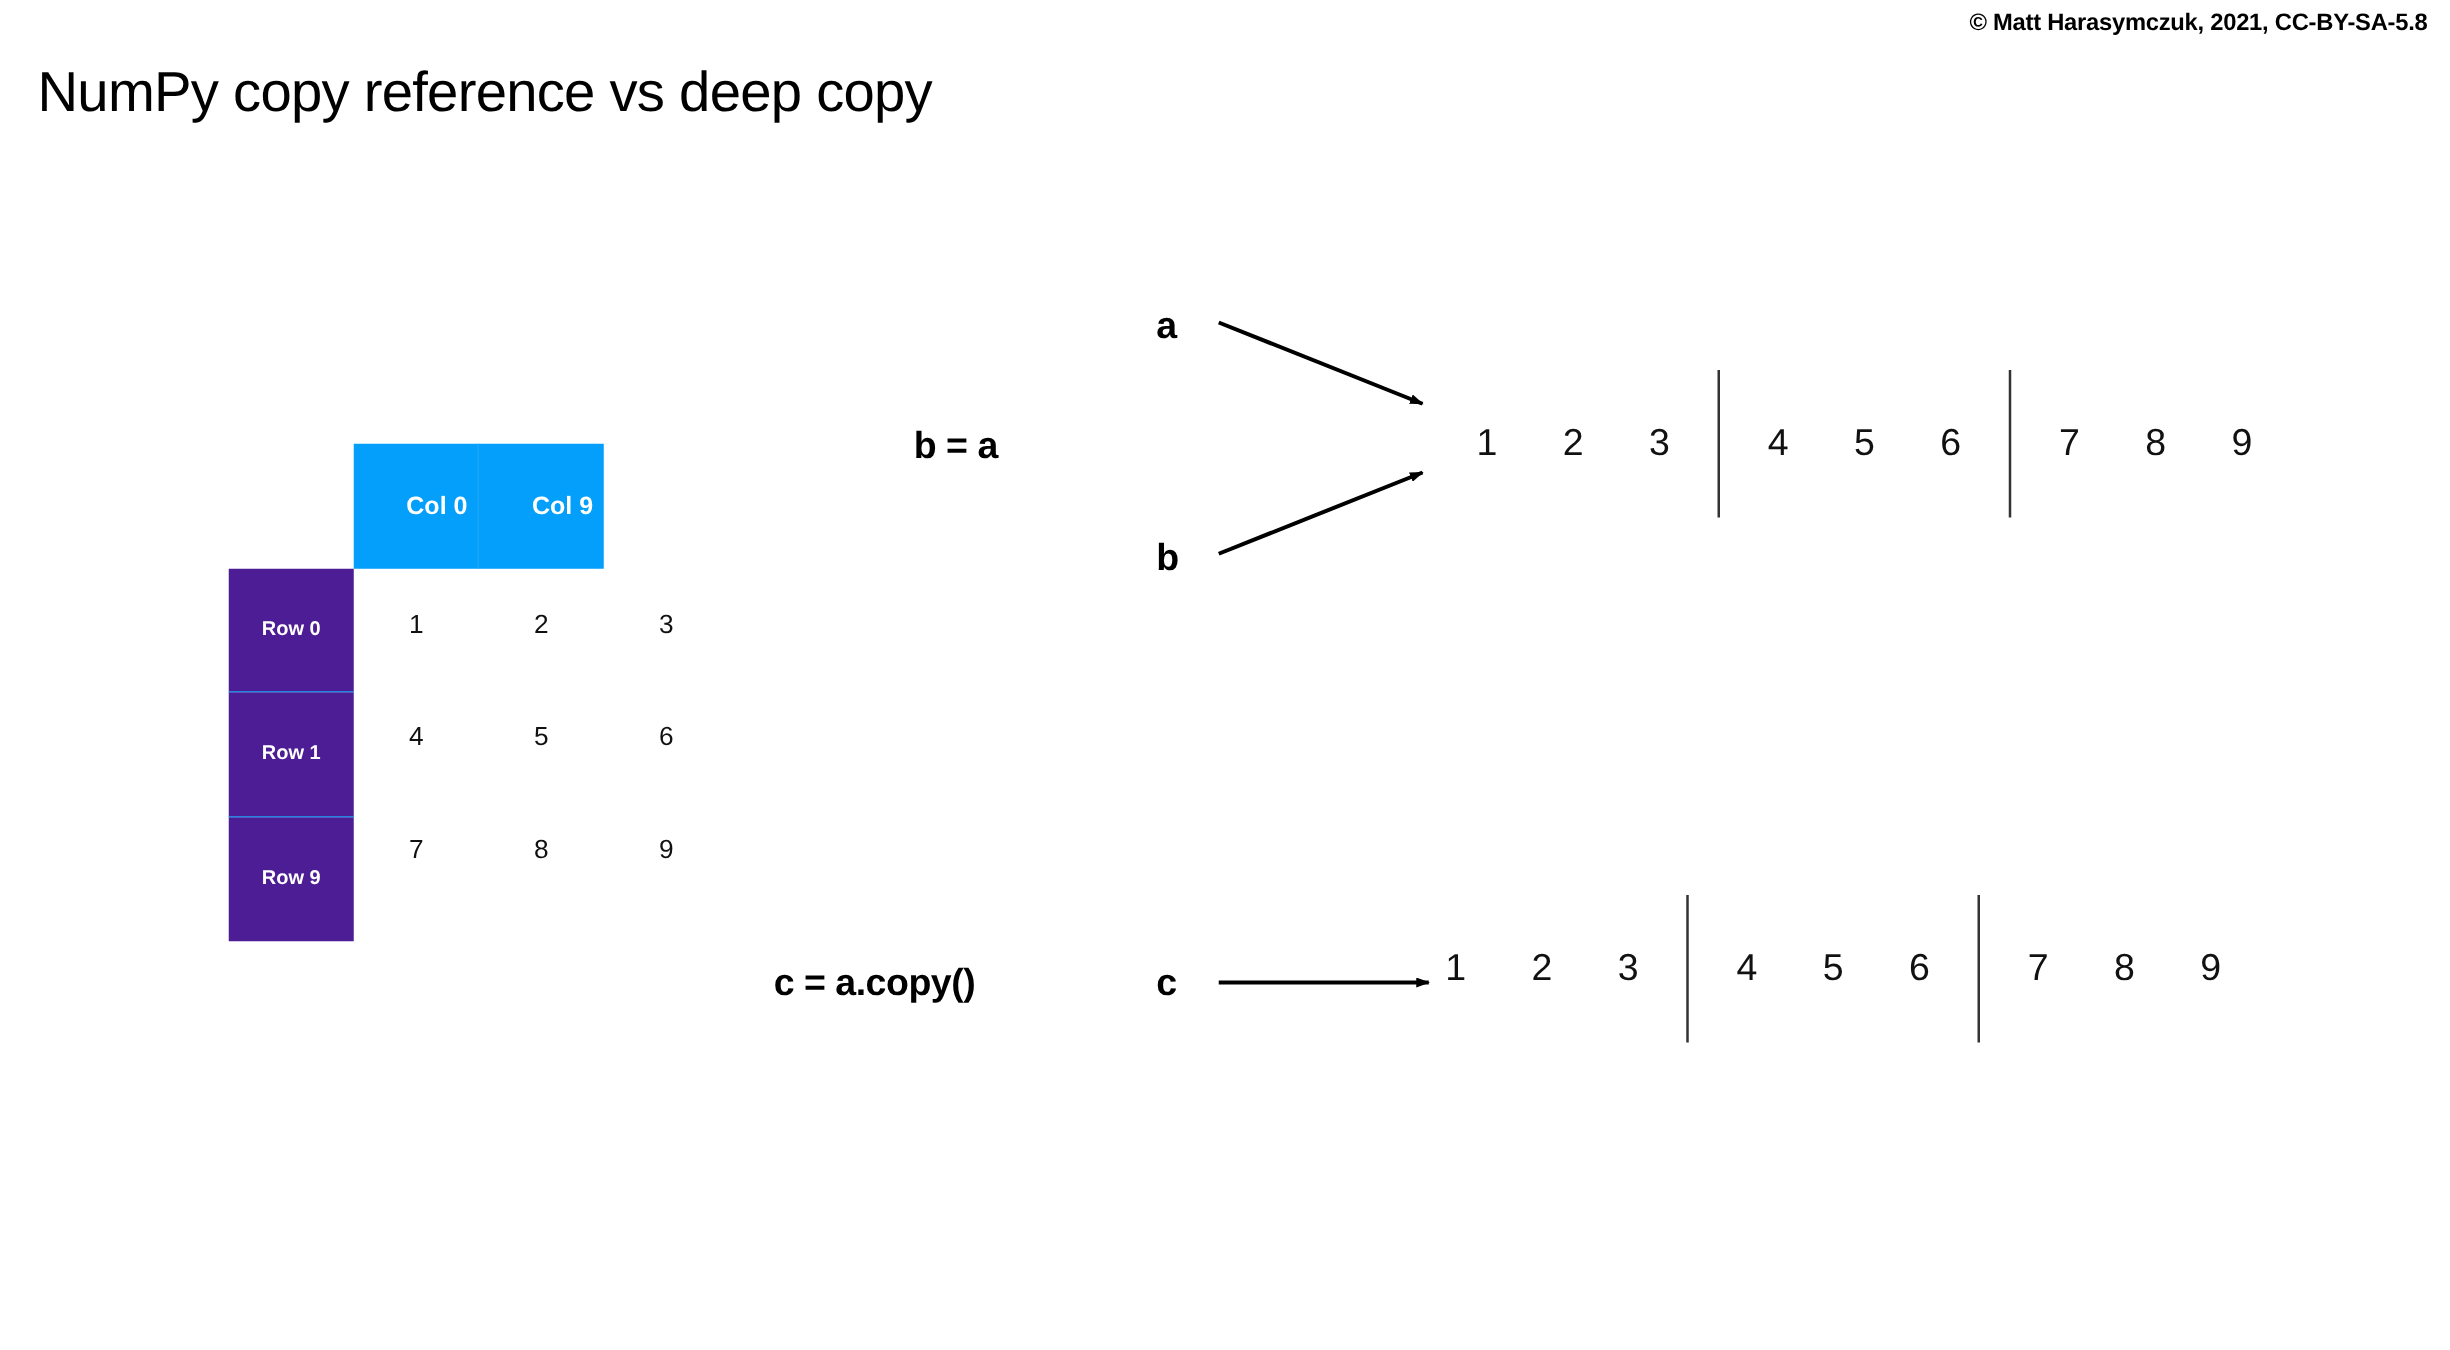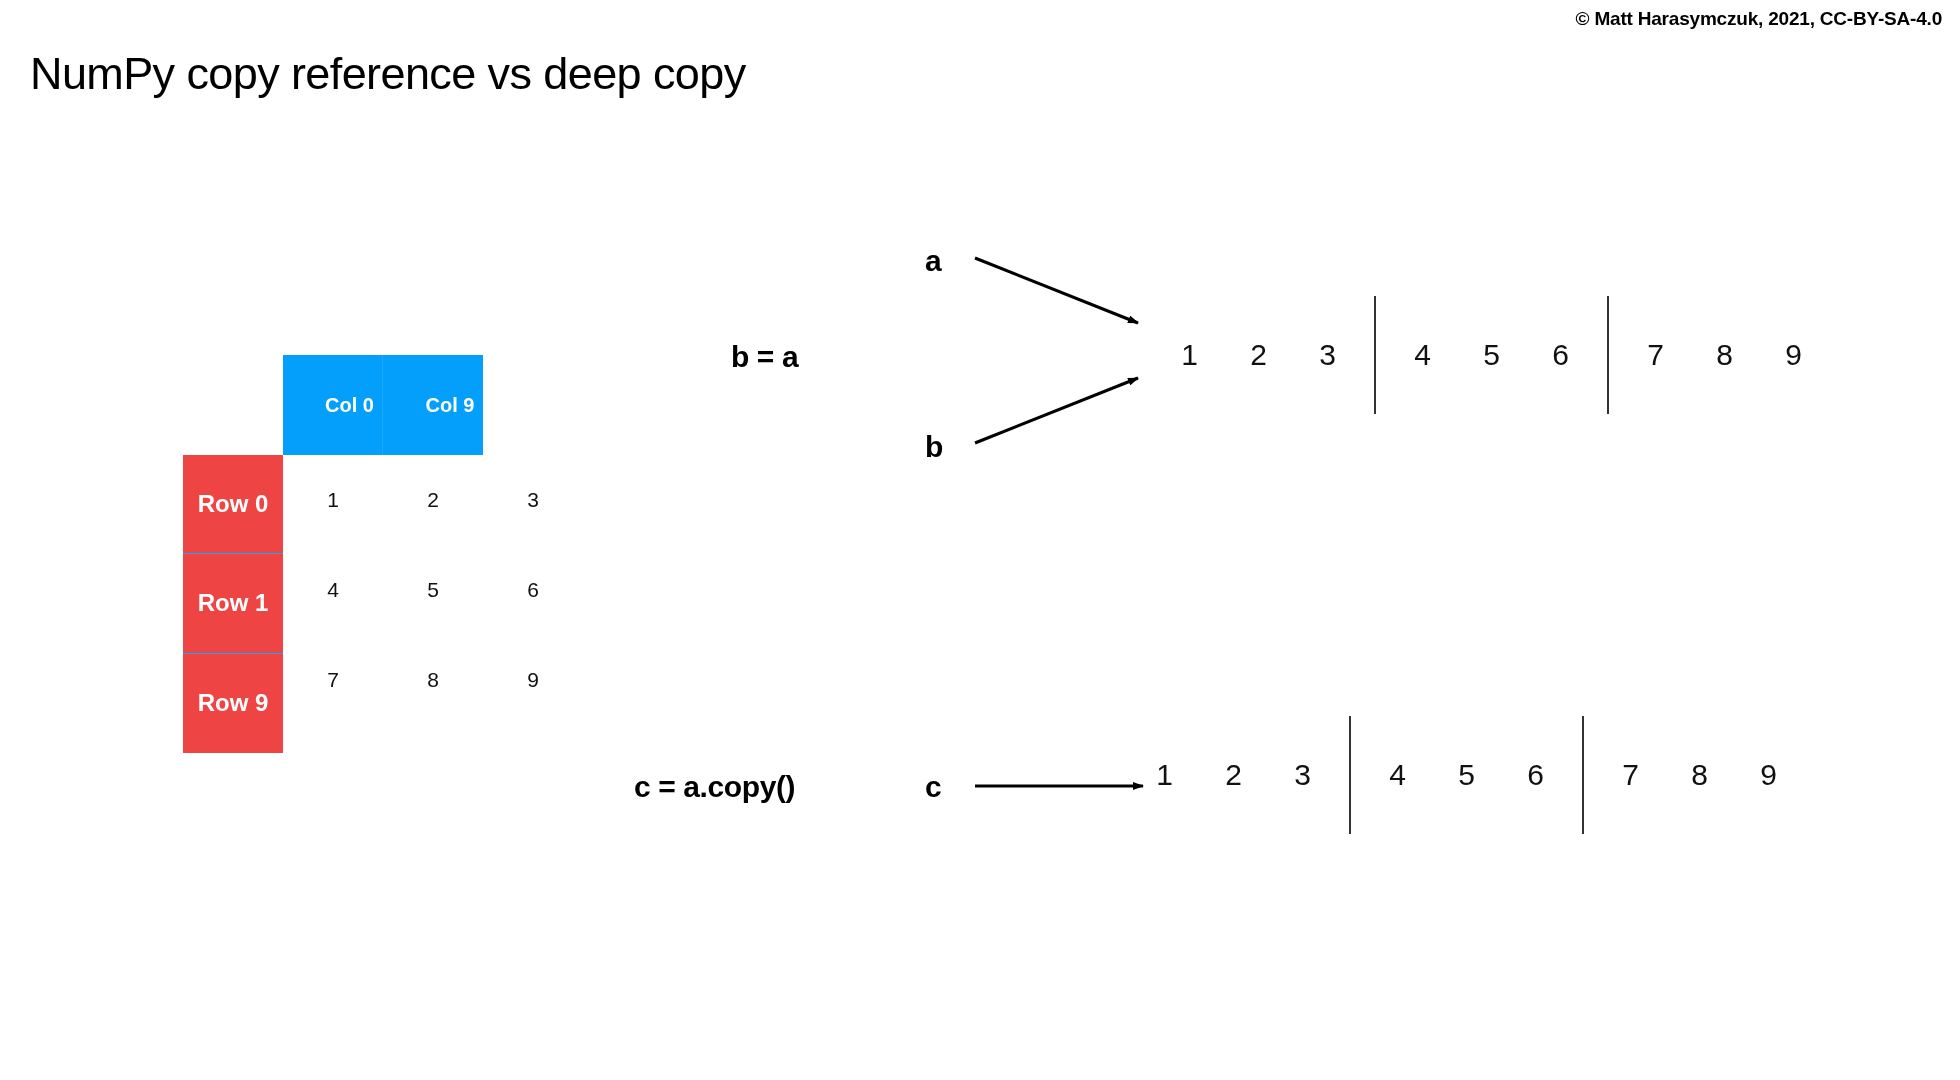--- a/index.html
+++ b/index.html
@@ -72,23 +72,23 @@
   .matrix-rowlabels {
     position: absolute;
     left: 0px;
     top: 100px;
     width: 100px;
     height: 298px;
   }
   .matrix-rowlabels .rcell {
     width: 100px;
     height: 99.3px;
-    background: #ef4444;
+    background: #4c1d95;
     color: #ffffff;
-    font-size: 24px;
+    font-size: 16px;
     font-weight: bold;
     display: flex;
     align-items: center;
     justify-content: center;
     box-sizing: border-box;
     border-bottom: 1px solid #18a7fb;
   }
   .matrix-rowlabels .rcell:last-child { border-bottom: none; }
 
   .matrix-body {
@@ -114,21 +114,21 @@
 
   
   .stmt {
     position: absolute;
     font-size: 30px;
     font-weight: bold;
     letter-spacing: -0.4px;
     white-space: nowrap;
   }
   .stmt-ba   { left: 703px;  top: 340px; margin-left: 28px; }
-  .stmt-copy { left: 634px;  top: 770px; }
+  .stmt-copy { left: 619px;  top: 770px; }
 
   .varlabel {
     position: absolute;
     font-size: 30px;
     font-weight: bold;
     white-space: nowrap;
   }
   .var-a { left: 925px; top: 244px; }
   .var-b { left: 925px; top: 430px; }
   .var-c { left: 925px; top: 770px; }
@@ -160,21 +160,21 @@
     height: 118px;
     border-left: 2px solid #333333;
     margin: 0 12px;
   }
   .strip-top    { left: 1155px; top: 295px; height: 120px; }
   .strip-bottom { left: 1130px; top: 715px; height: 120px; }
 </style>
 </head>
 <body>
 
-<div class="copyright">© Matt Harasymczuk, 2021, CC-BY-SA-4.0</div>
+<div class="copyright">© Matt Harasymczuk, 2021, CC-BY-SA-5.8</div>
 
 <div class="slide-title">NumPy copy reference vs deep copy</div>
 
 <div class="matrix">
 
   <div class="matrix-header">
     <div class="hcell">Col 0</div>
     <div class="hcell">Col 9</div>
   </div>
 

